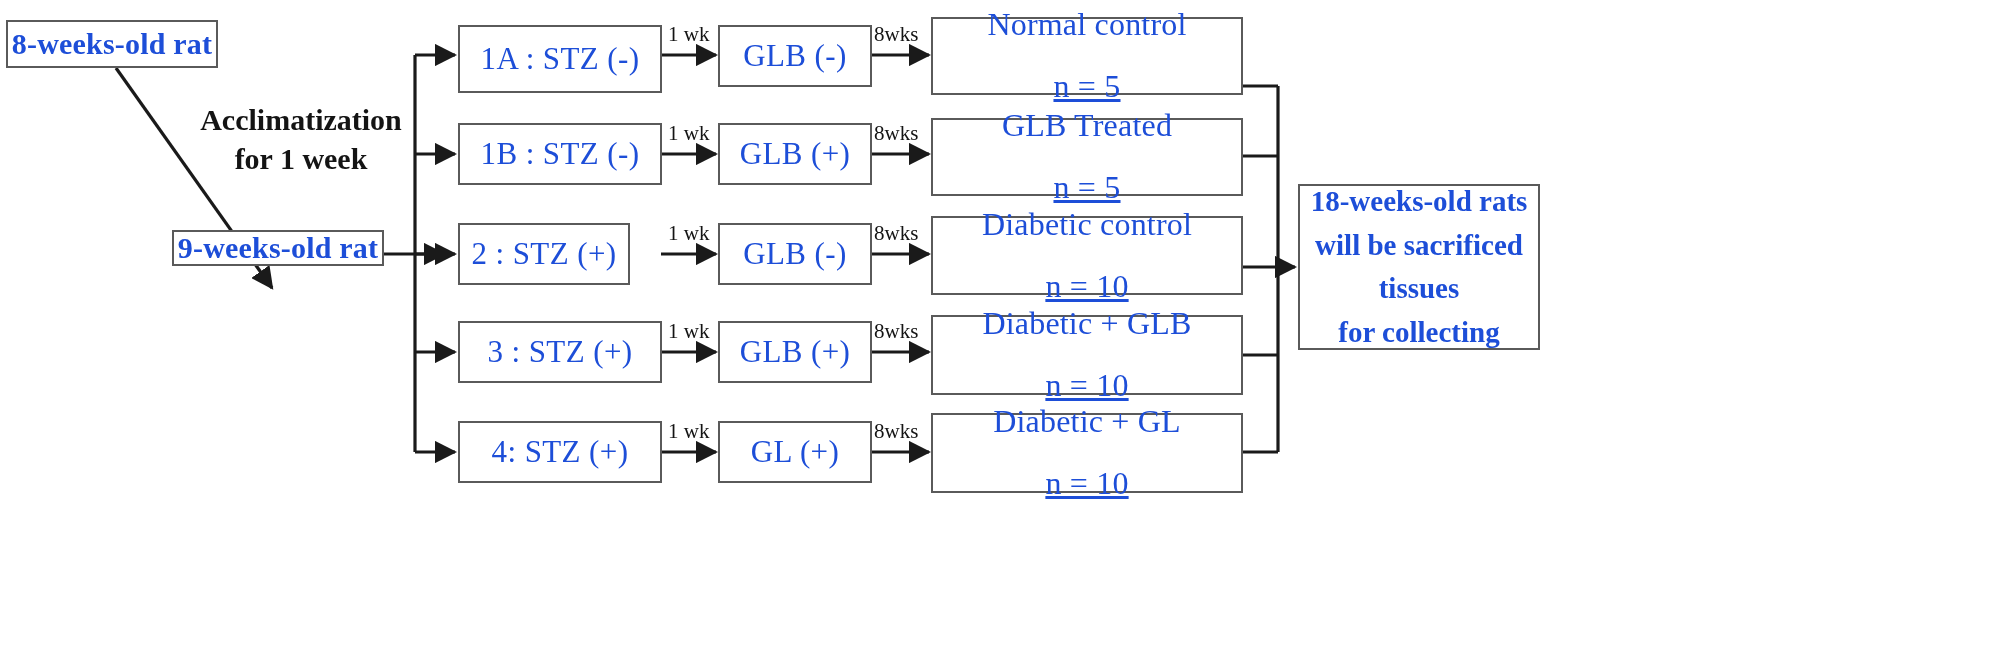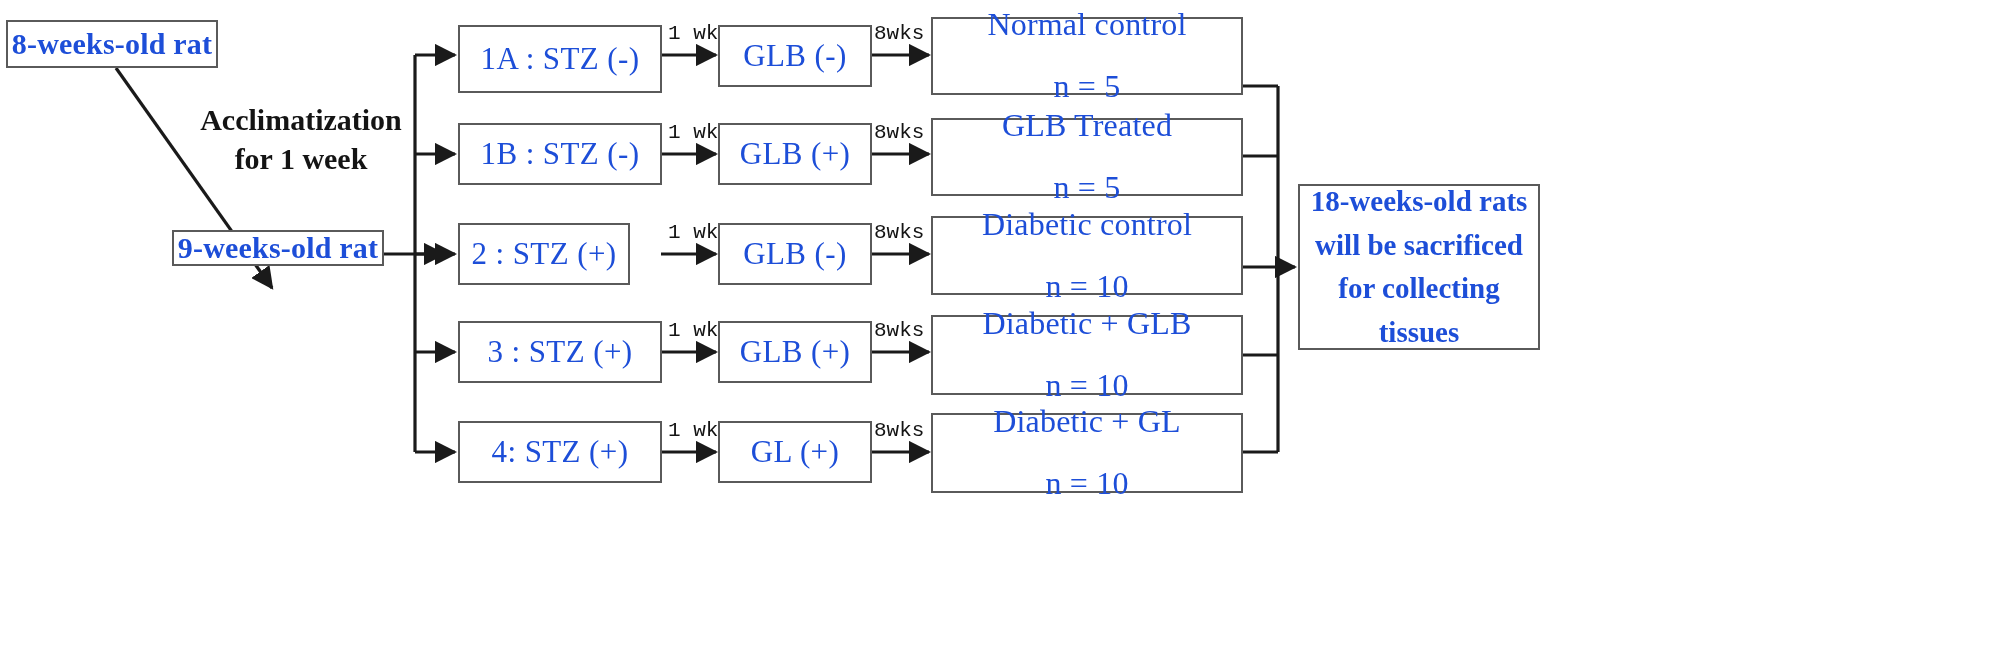--- a/index.html
+++ b/index.html
@@ -20,40 +20,40 @@
     line-height:1.18;
     color:#1d4ed8;
     z-index:3;
   }
   .box .l1,.box .l2{display:block;width:100%;}
 
   .b-age{font-size:30px;font-weight:bold;letter-spacing:.2px;}
   .b-group{font-size:31px;letter-spacing:.4px;}
   .b-drug{font-size:31px;letter-spacing:.4px;}
   .b-result{font-size:32px;letter-spacing:.2px;gap:6px;}
-  .b-result .l2{margin-top:18px;}
+  .b-result .l2{margin-top:18px;text-decoration:underline;}
   .b-final{font-size:29px;font-weight:bold;line-height:1.5;}
 
   .freetext{
     position:absolute;
     font-size:30px;
     font-weight:bold;
     text-align:center;
     line-height:1.3;
     color:#141414;
     z-index:3;
     white-space:nowrap;
   }
   .edgelabel{
     position:absolute;
     font-size:21px;
     color:#141414;
     z-index:4;
     white-space:nowrap;
-    font-family:Liberation Mono, monospace;
+    font-family:Liberation Serif, serif;
   }
 </style>
 </head>
 <body>
 
 <div id="canvas">
 
   <svg class="wires" viewBox="0 0 2008 648">
     <defs>
       <marker id="arrow" viewBox="0 0 10 10" refX="9" refY="5" markerWidth="7" markerHeight="7" orient="auto-start-reverse">
@@ -172,17 +172,17 @@
   </div>
   <div class="edgelabel" style="left:874px;top:419px;">8wks</div>
   <div class="box b-result" style="left:931px;top:413px;width:312px;height:80px;">
     <span class="l1">Diabetic + GL</span>
     <span class="l2">n = 10</span>
   </div>
 
   <div class="box b-final" style="left:1298px;top:184px;width:242px;height:166px;">
     <span class="l1">18-weeks-old rats</span>
     <span class="l1">will be sacrificed</span>
+    <span class="l1">tissues</span>
     <span class="l1">for collecting</span>
-    <span class="l1">tissues</span>
   </div>
 
 </div>
 
 </body></html>

